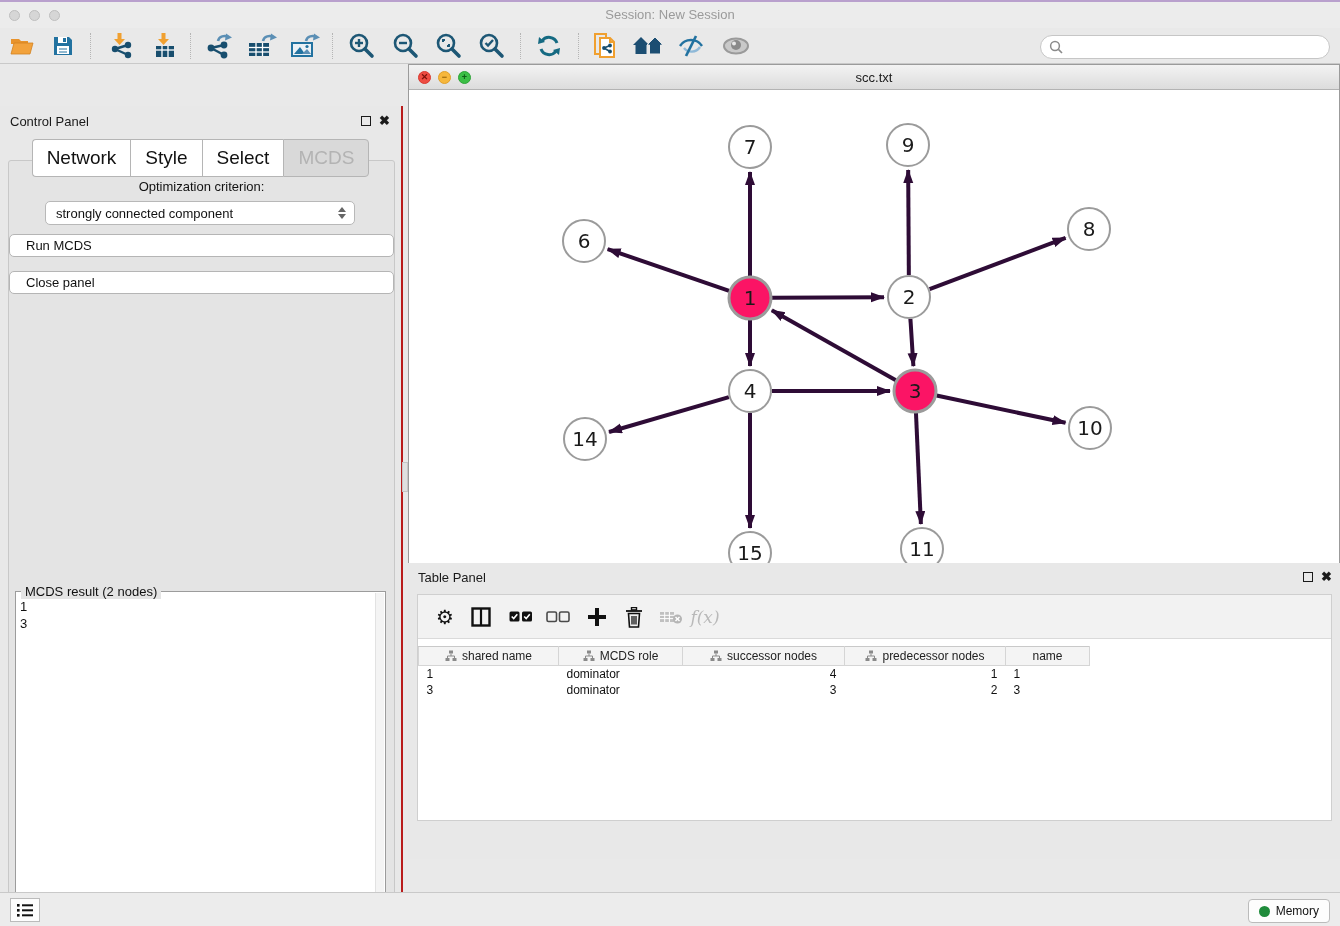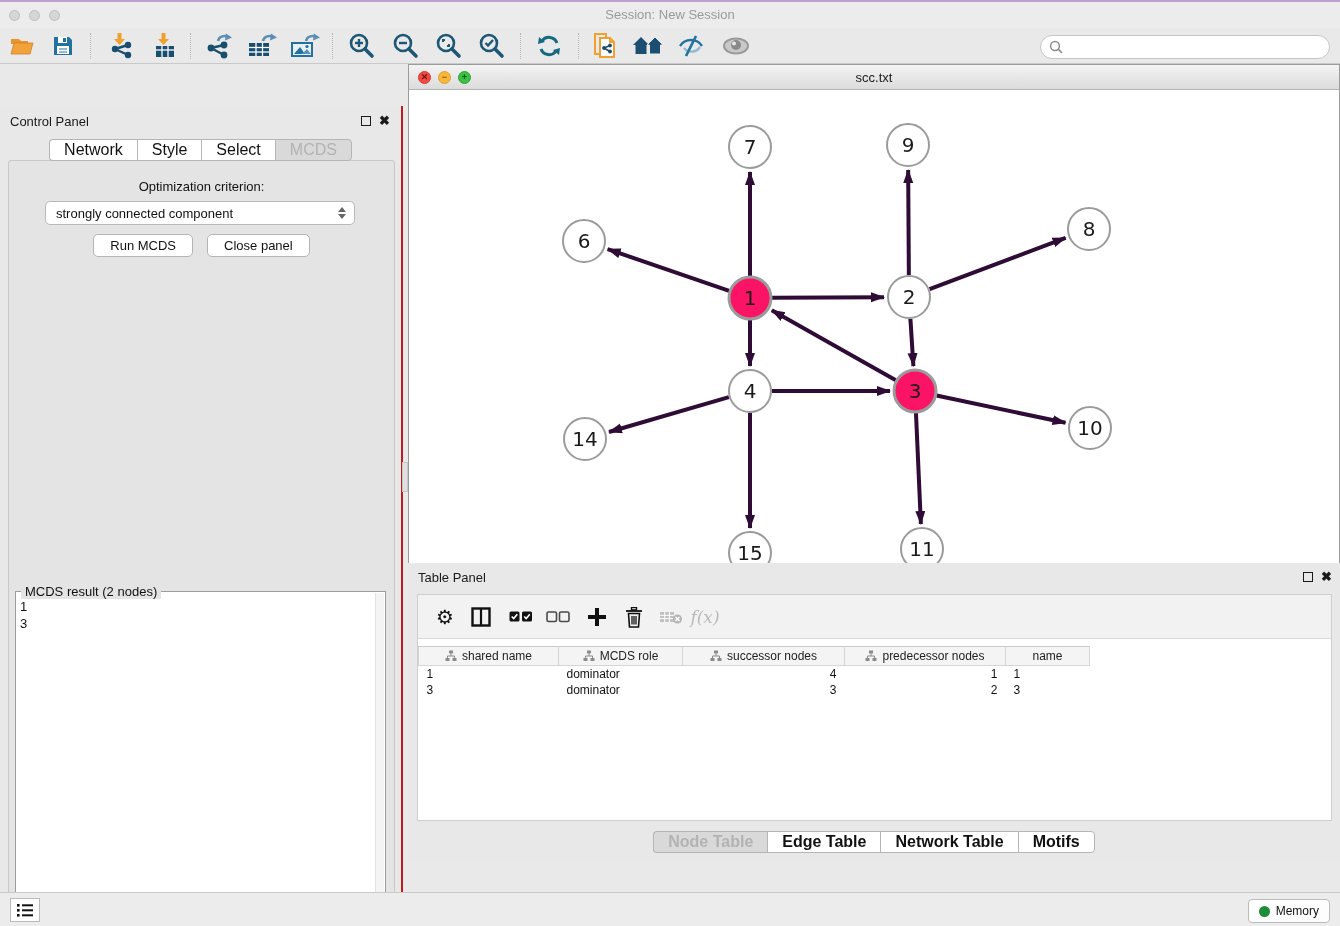--- a/index.html
+++ b/index.html
@@ -26,37 +26,37 @@
   .searchbox input { border:none; outline:none; flex:1; font-size:12px; background:transparent; margin-left:5px; }
 
   
   .control-panel { position:absolute; left:0; top:64px; width:403px; height:827px;
     background:#e8e8e8; border-right:2px solid #b91c1c;margin-top:42px; }
   .panel-head { position:relative; height:30px; }
   .panel-title { position:absolute; left:10px; top:8px; font-size:13px; color:#1a1a1a; }
   .float-icon { position:absolute; width:10px; height:10px; border:1.6px solid #1a1a1a; background:transparent; }
   .close-icon { position:absolute; font-size:13px; font-weight:bold; color:#1a1a1a; line-height:1; }
   .cp-tabs { position:absolute; left:0; top:33px; width:100%; display:flex; justify-content:center; z-index:2; }
-  .tab-btn { height:22px; padding:0 14px; background:#fff; border:1px solid #b5b5b5; border-right:none;
-    font-size:16px; color:#111; display:flex; align-items:center; }
+  .tab-btn { height:38px; padding:0 14px; background:#fff; border:1px solid #b5b5b5; border-right:none;
+    font-size:19px; color:#111; display:flex; align-items:center; }
   .tab-btn:first-child { border-radius:4px 0 0 4px; }
   .tab-btn:last-child { border-radius:0 4px 4px 0; border-right:1px solid #b5b5b5; }
   .tab-btn.disabled { background:#d9d9d9; color:#b3b3b3; }
   .cp-body { position:absolute; left:8px; top:54px; width:387px; height:764px;
     background:#e4e4e4; border:1px solid #c8c8c8; border-radius:3px; }
   .opt-label { position:absolute; left:0; right:0; top:18px; text-align:center; font-size:13px; color:#111; }
   .dropdown { position:absolute; left:36px; top:40px; width:310px; height:24px; background:#fff;
     border:1px solid #b8b8b8; border-radius:5px; display:flex; align-items:center;
     padding:0 6px 0 10px; font-size:13px; color:#111; }
   .dropdown .dd-val { flex:1; }
   .stepper { width:13px; height:18px; display:flex; flex-direction:column; align-items:center; justify-content:center; gap:2px; }
   .stepper i { width:0; height:0; border-left:4px solid transparent; border-right:4px solid transparent; }
   .stepper .up { border-bottom:5px solid #666; }
   .stepper .dn { border-top:5px solid #666; }
-  .cp-btnrow { position:absolute; left:0; right:0; top:73px; display:flex; justify-content:center; gap:14px; }
+  .cp-btnrow { position:absolute; left:0; right:0; top:73px; display:flex; justify-content:center; gap:14px;flex-direction:column; }
   .push-btn { height:23px; padding:0 16px; background:#fff; border:1px solid #b5b5b5; border-radius:5px;
     font-size:13px; color:#111; display:flex; align-items:center; }
   .result-fieldset { position:absolute; left:6px; top:430px; width:371px; height:380px;
     border:1px solid #9c9c9c; background:#fff; }
   .result-legend { position:absolute; left:5px; top:-8px; background:#e4e4e4; padding:0 4px;
     font-size:13px; color:#111; }
   .result-text { position:absolute; left:4px; top:6px; right:12px; bottom:4px;
     font-size:13px; line-height:17px; color:#111; white-space:pre-line; }
   .result-scroll { position:absolute; right:1px; top:1px; bottom:1px; width:9px;
     background:#f4f4f4; border-left:1px solid #e2e2e2; }
@@ -502,26 +502,20 @@
             <td style="text-align: left;">3</td>
             <td style="text-align: left;">dominator</td>
             <td style="text-align: right;">3</td>
             <td style="text-align: right;">2</td>
             <td style="text-align: left;">3</td>
           </tr>
         </tbody>
     </table>
   </div>
 
-  <div class="tp-tabs cp-tabs" style="top:268px">
-    <div class="tab-btn disabled" style="font-weight:bold">Node Table</div>
-    <div class="tab-btn" style="font-weight:bold">Edge Table</div>
-    <div class="tab-btn" style="font-weight:bold">Network Table</div>
-    <div class="tab-btn" style="font-weight:bold">Motifs</div>
-  </div>
 </div>
 
 <div class="statusbar">
   <div class="list-btn">
     <svg width="18" height="15" viewBox="0 0 18 15">
       <rect x="1" y="1" width="2.6" height="2.6" fill="#111"></rect>
         <line x1="6" y1="2.3" x2="17" y2="2.3" stroke="#111" stroke-width="2"></line>
       <rect x="1" y="6" width="2.6" height="2.6" fill="#111"></rect>
         <line x1="6" y1="7.3" x2="17" y2="7.3" stroke="#111" stroke-width="2"></line>
       <rect x="1" y="11" width="2.6" height="2.6" fill="#111"></rect>

